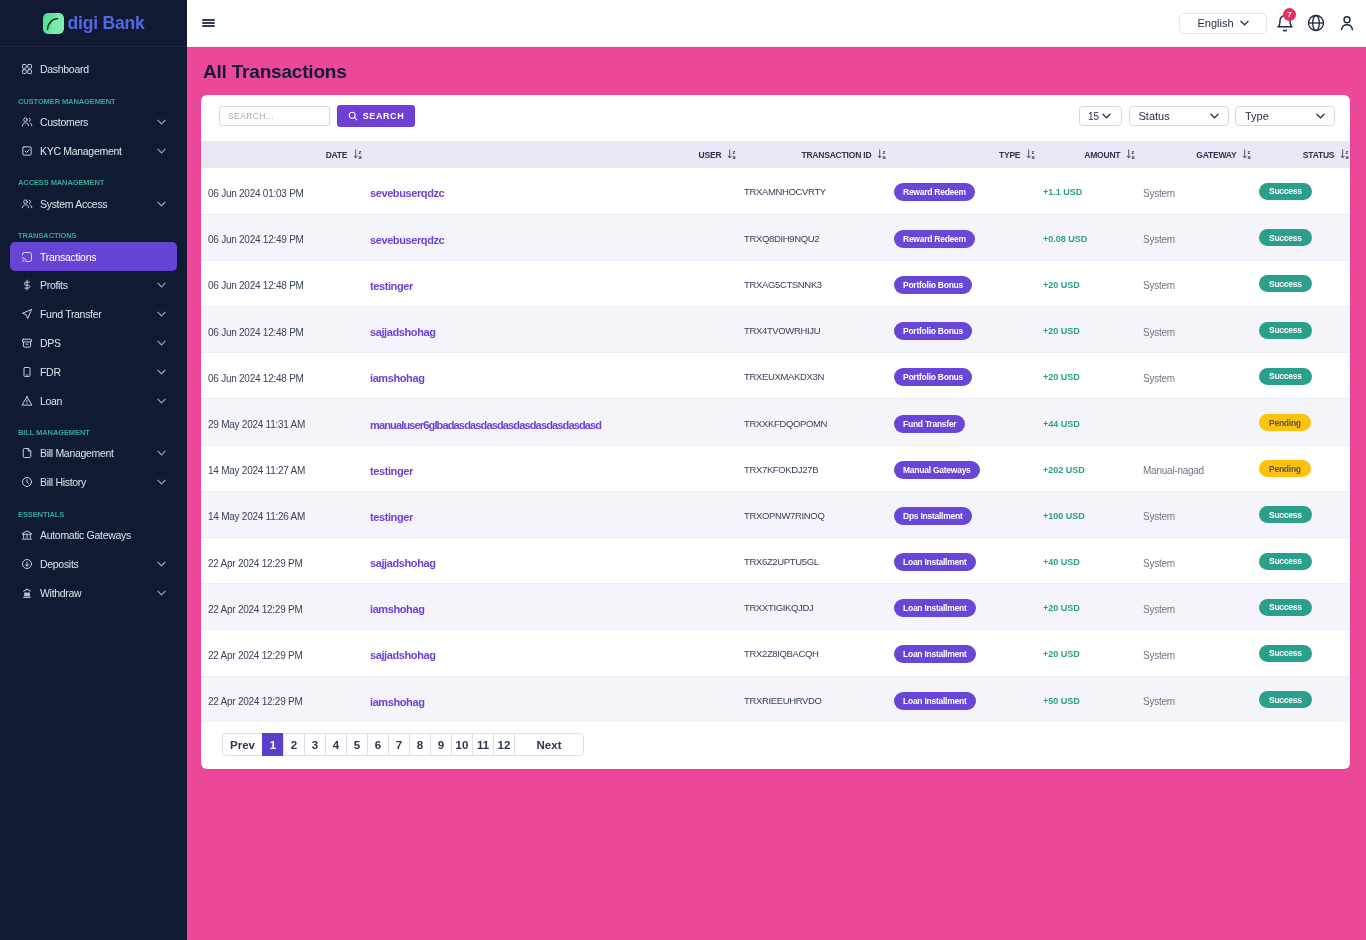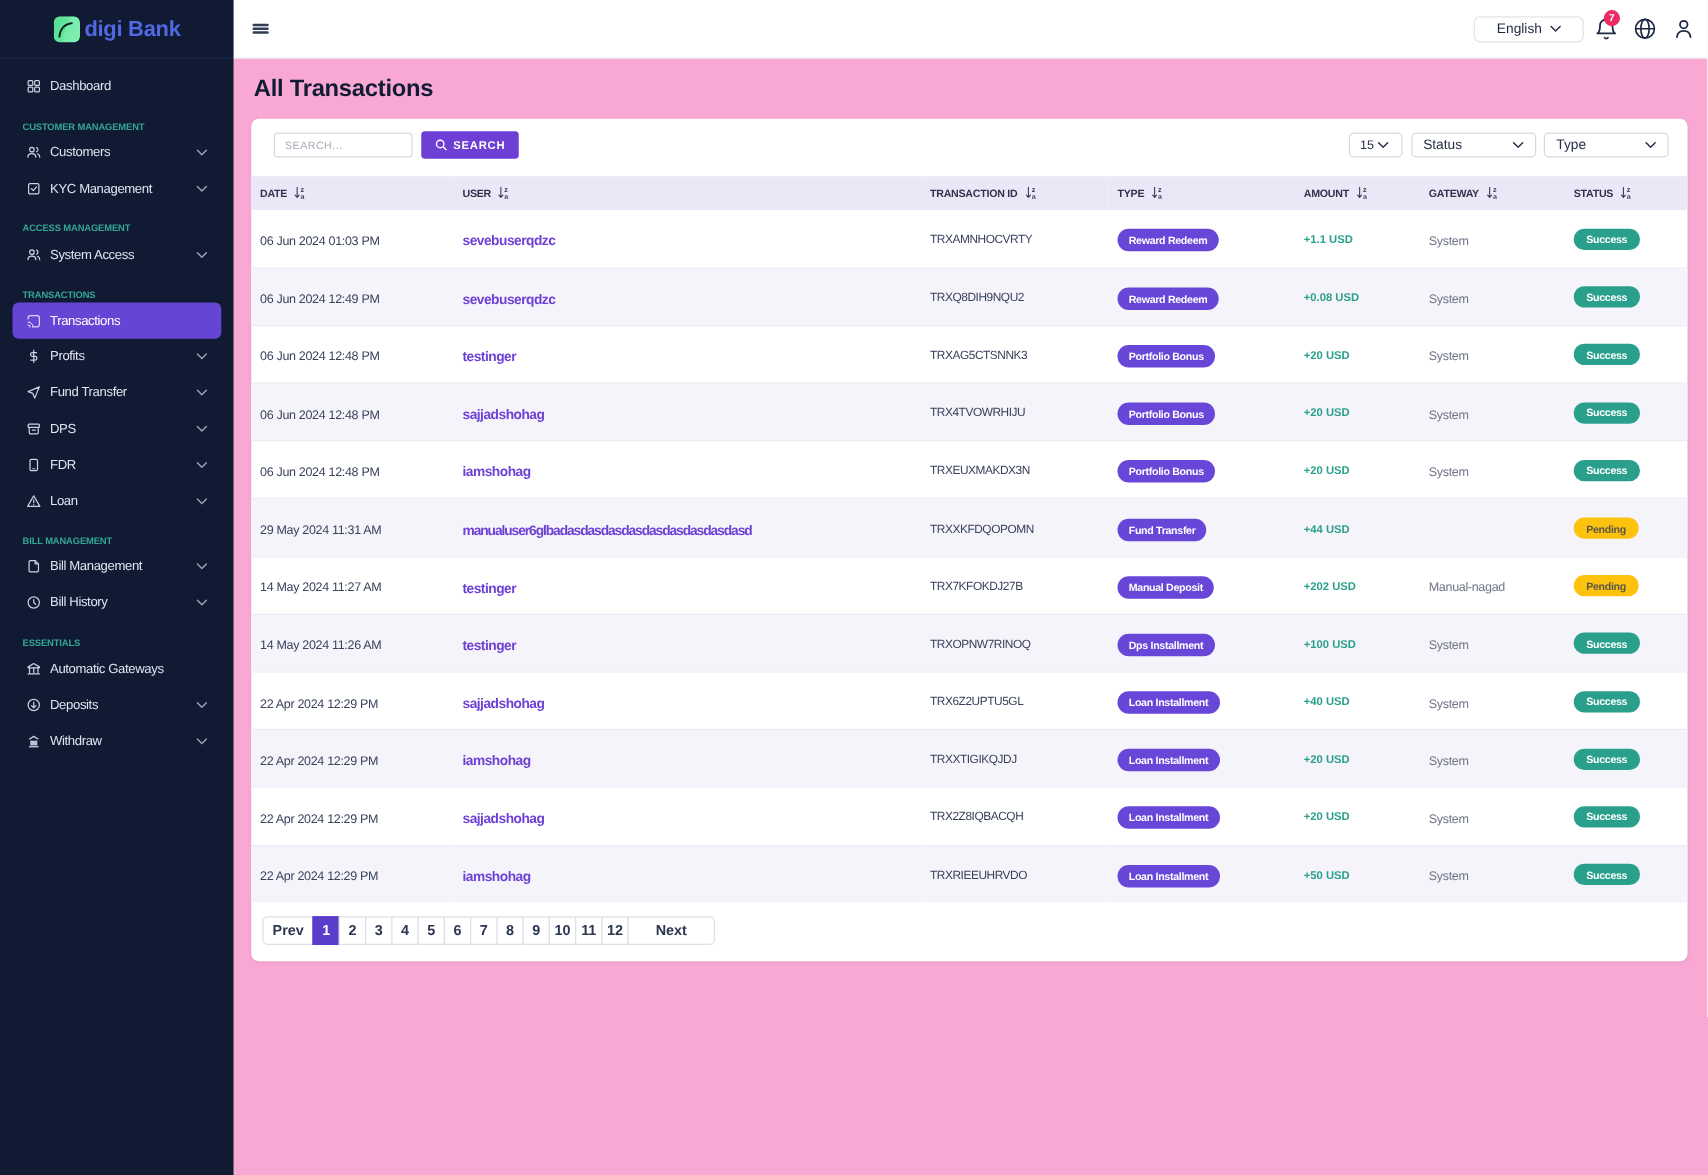--- a/index.html
+++ b/index.html
@@ -24,53 +24,53 @@
 .main { flex:1; display:flex; flex-direction:column; }
 .topbar { height:47px; background:#fff; border-bottom:1px solid #ececf2; display:flex; align-items:center; padding:0 9px 0 15px; }
 .burger { display:flex; flex-direction:column; gap:1.6px; cursor:pointer; }
 .burger span { display:block; width:13px; height:1.7px; background:#323c55; border-radius:1px; }
 .topright { margin-left:auto; display:flex; align-items:center; }
 .lang { height:21px; width:88px; border:1px solid #e3e3ec; border-radius:5px; display:flex; align-items:center; justify-content:center; gap:6px; font-size:11px; color:#1d2844; background:#fff; }
 .ticon { position:relative; display:flex; align-items:center; }
 #bell{margin-left:8px;} #globe{margin-left:11px;} #person{margin-left:11px;}
 .badge7 { position:absolute; top:-5px; left:8px; width:13px; height:13px; background:#ea2c62; border-radius:50%; color:#fff; font-size:8px; font-weight:bold; display:flex; align-items:center; justify-content:center; }
 
-.content { flex:1; background:#f9a8d4; padding:0 16px 0 14px; }
+.content { flex:1; background:#ec4899; padding:0 16px 0 14px; }
 h1 { margin:13px 0 11px 2px; font-size:19px; line-height:24px; font-weight:bold; color:#111b33; letter-spacing:-0.2px; }
 
 .card { background:#fff; border-radius:6px; box-shadow:0 1px 3px rgba(20,20,43,0.06); overflow:hidden; }
 .toolbar { height:46px; display:flex; align-items:center; padding:0 15px 4px 18px; }
 .sinput { width:111px; height:20px; border:1px solid #d8d8e2; border-radius:3px; font-family:"Liberation Sans",sans-serif; font-size:8.5px; letter-spacing:0.4px; color:#333; padding:0 8px; }
 .sinput::placeholder { color:#a7abb8; }
 .sbtn { margin-left:7px; width:78px; height:22px; background:#6d3fd4; color:#fff; border:none; border-radius:3px; font-family:"Liberation Sans",sans-serif; font-size:9px; font-weight:bold; letter-spacing:0.6px; display:flex; align-items:center; justify-content:center; gap:5px; }
 .filters { margin-left:auto; display:flex; gap:6.5px; }
 .fsel { height:20px; border:1px solid #d8d8e2; border-radius:4px; background:#fff; display:flex; align-items:center; font-size:11px; color:#262f45; padding:0 10px; justify-content:space-between; }
 .fsel.w15 { width:43px; padding:0 10px 0 8px; font-size:10px; }
 .fsel.w99 { width:100px; padding:0 9px; }
 
 
 table { width:100%; border-collapse:collapse; table-layout:fixed; }
-thead th { background:#ebe7f7; height:27px; font-size:8.5px; font-weight:bold; color:#35304d; letter-spacing:-0.2px; text-align:left; padding-left:7px; white-space:nowrap; }
+thead th { background:#ebe7f7; height:27px; font-size:8.5px; font-weight:bold; color:#35304d; letter-spacing:-0.2px; text-align:right; padding-left:7px; white-space:nowrap; }
 tbody td { height:46.2px; padding-top:5px; padding-left:7px; font-size:10px; letter-spacing:-0.25px; color:#39435c; white-space:nowrap; overflow:hidden; }
 tbody tr { border-top:1px solid #ececf4; }
 tbody tr:first-child { border-top:none; }
 tbody tr:nth-child(even) { background:#f5f4fa; }
 .usr { color:#6e40d6; font-weight:bold; font-size:11px; letter-spacing:-0.4px; }
 .trx { color:#39425c; font-size:9.5px; letter-spacing:-0.35px; position:relative; top:-1.5px; }
 .gw  { color:#707687; font-size:10px; }
 .amt { color:#2aa08c; font-weight:bold; font-size:9px; letter-spacing:0; position:relative; top:-1.5px; }
 .tbadge { display:inline-block; background:#6746d8; color:#fff; font-size:8.5px; font-weight:bold; padding:4px 9px; border-radius:9px; position:relative; top:-1px; }
 .sbadge { display:inline-block; background:#2aa08c; color:#fff; font-size:8.5px; font-weight:bold; padding:3.5px 10px; border-radius:9px; position:relative; top:-2px; }
 .sbadge.pend { background:#fdc20e; color:#5c5747; }
 
 
 .pagwrap { padding:11px 0 13px 9px; }
 .pag { display:flex; }
 .pag a { height:23px; border:1px solid #dfdfe8; margin-left:-1px; background:#fff; display:flex; align-items:center; justify-content:center; font-size:11.5px; color:#2d3650; font-weight:bold; }
-.pag a.prev { width:41px; margin-left:0; border-radius:4px 0 0 4px; }
+.pag a.prev { width:41px; margin-left:12px; border-radius:4px 0 0 4px; }
 .pag a.next { width:70px; border-radius:0 4px 4px 0; }
 .pag a.pg { width:22px; }
 .pag a.act { background:#5b3dcb; border-color:#5b3dcb; color:#fff; }
 </style>
 </head>
 <body>
 <div class="app">
   <aside class="sidebar">
     <div class="brand">
       <svg class="logo-sq" viewBox="0 0 21 21">
@@ -401,21 +401,21 @@
  <td><span class="trx">TRXXKFDQOPOMN</span></td>
  <td><span class="tbadge">Fund Transfer</span></td>
  <td><span class="amt">+44 USD</span></td>
  <td><span class="gw"></span></td>
  <td><span class="sbadge pend">Pending</span></td>
 </tr>
               <tr>
  <td>14 May 2024 11:27 AM</td>
  <td><span class="usr">testinger</span></td>
  <td><span class="trx">TRX7KFOKDJ27B</span></td>
- <td><span class="tbadge">Manual Deposit</span></td>
+ <td><span class="tbadge">Manual Gateways</span></td>
  <td><span class="amt">+202 USD</span></td>
  <td><span class="gw">Manual-nagad</span></td>
  <td><span class="sbadge pend">Pending</span></td>
 </tr>
               <tr>
  <td>14 May 2024 11:26 AM</td>
  <td><span class="usr">testinger</span></td>
  <td><span class="trx">TRXOPNW7RINOQ</span></td>
  <td><span class="tbadge">Dps Installment</span></td>
  <td><span class="amt">+100 USD</span></td>

